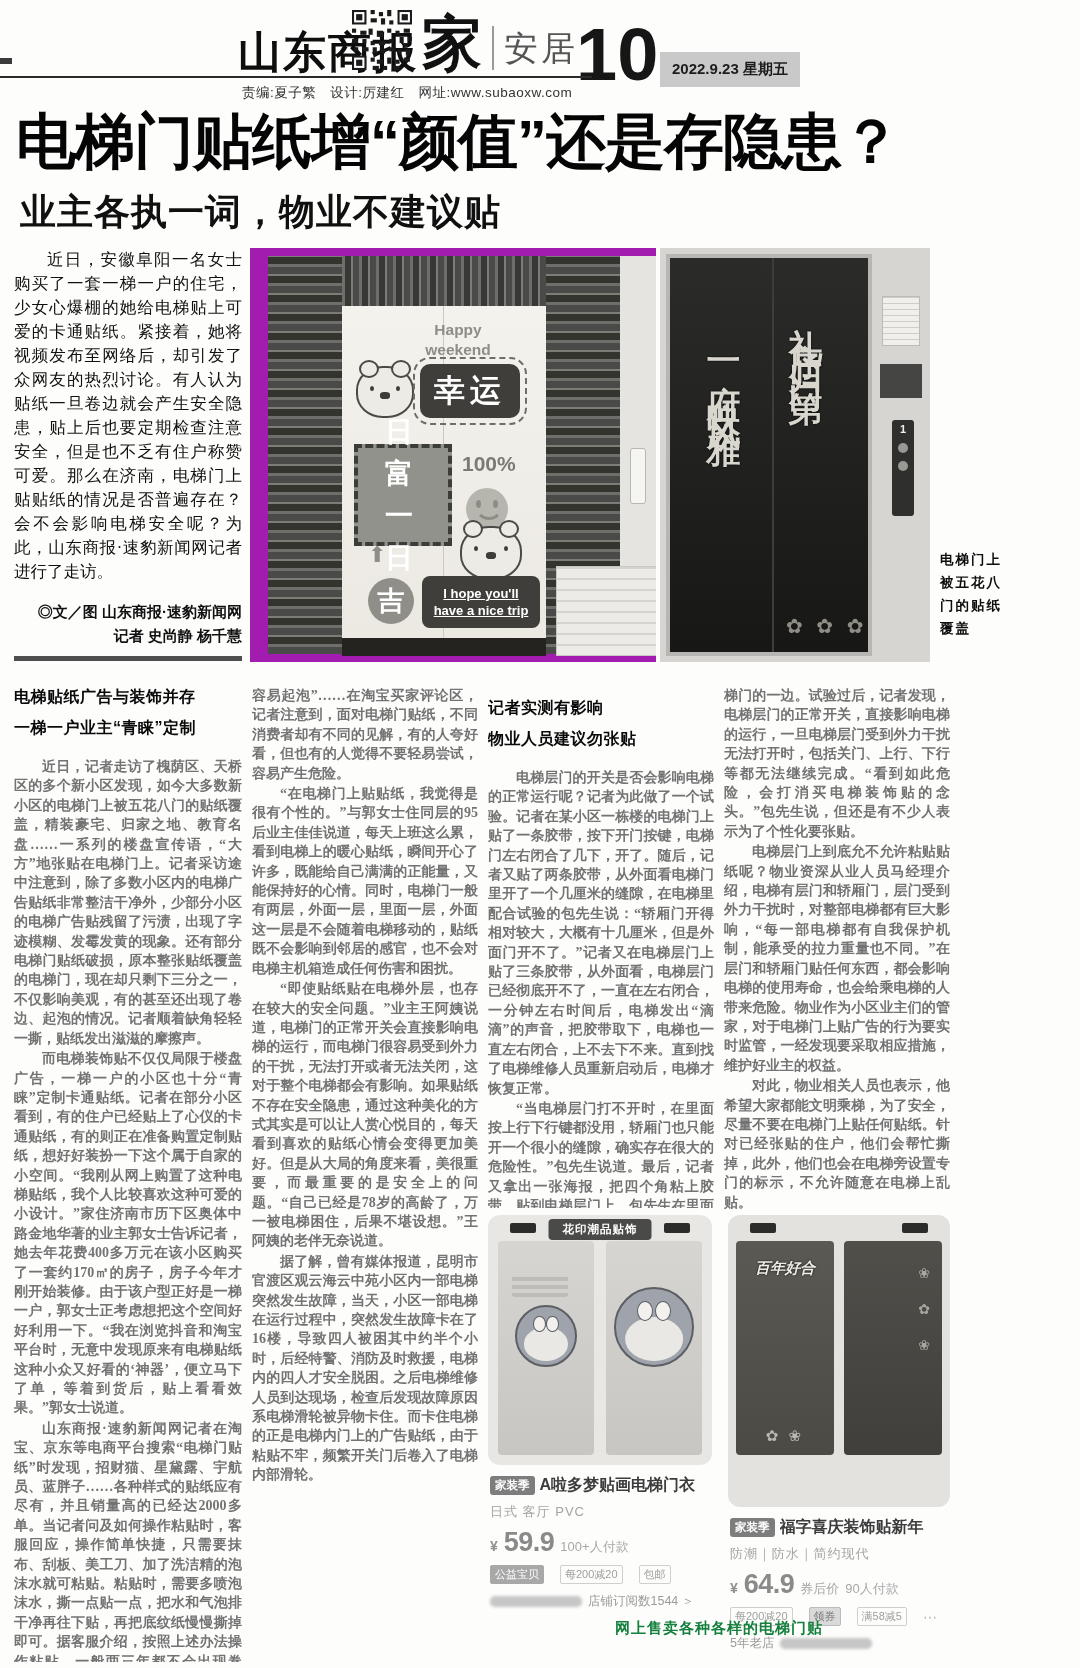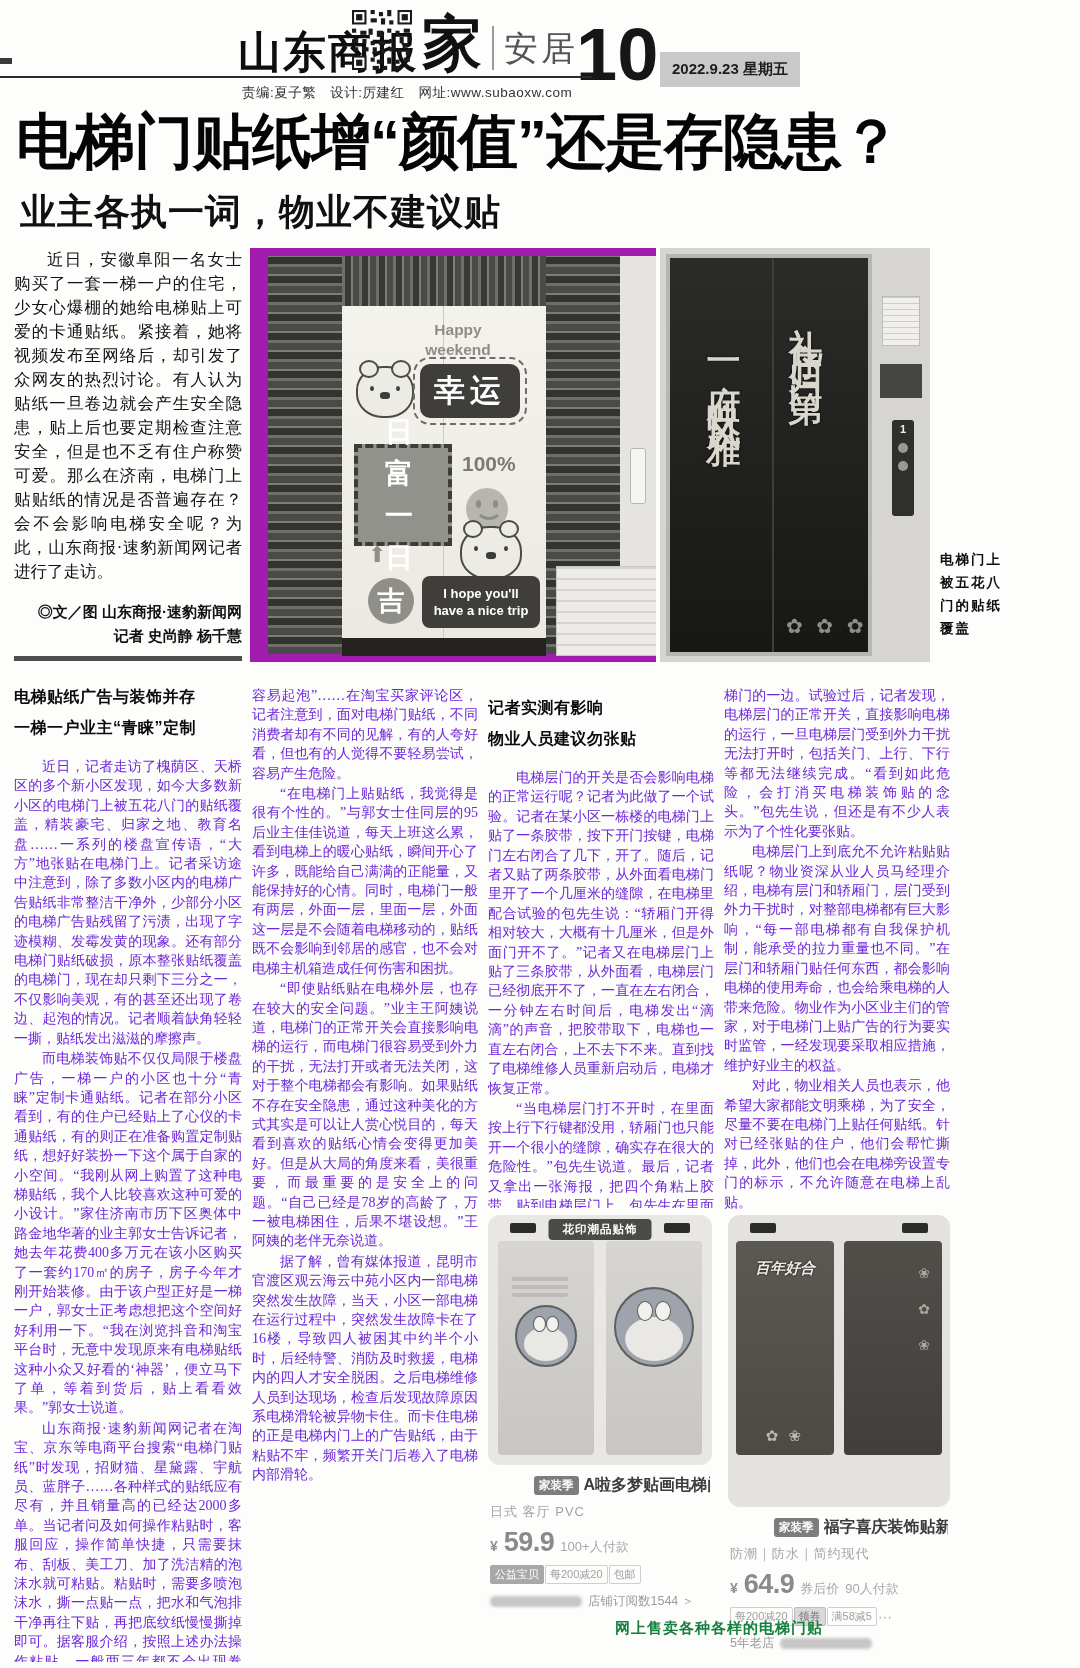--- a/index.html
+++ b/index.html
@@ -21,21 +21,21 @@
   .hl-main{position:absolute;left:16px;top:108px;width:1050px;font-size:60px;line-height:68px;
            font-weight:900;color:#050505;letter-spacing:-1px;white-space:nowrap;}
   .hl-sub{position:absolute;left:20px;top:188px;font-size:36px;font-weight:700;color:#101010;letter-spacing:1px;}
   
   .col{position:absolute;overflow:hidden;}
   .col1{left:14px;top:248px;width:228px;height:1414px;}
   .col2{left:252px;top:686px;width:226px;height:978px;}
   .col3{left:488px;top:686px;width:226px;height:522px;}
   .col4{left:724px;top:686px;width:226px;height:524px;}
   .para{font-family:"Liberation Serif",serif;font-size:14px;line-height:19.4px;text-align:justify;
-        text-indent:2em;color:#6d28d9;margin:0 0 1px 0;}
+        text-indent:2em;color:#737373;margin:0 0 1px 0;font-weight:bold;}
   .para.noind{text-indent:0;}
   .lead{font-family:"Liberation Serif",serif;font-size:16.5px;line-height:24px;text-align:justify;
         text-indent:2em;color:#111;margin:0;}
   .byline{text-align:right;font-size:15px;font-weight:700;line-height:24px;color:#111;margin:16px 0 8px 0;}
   .divbar{height:5px;background:#4e4e4e;margin:4px 0 20px 0;}
   .subhead{font-size:16px;font-weight:800;line-height:31px;color:#0a0a0a;margin:6px 0 14px 0;letter-spacing:.5px;}
   
   .photo1{position:absolute;left:250px;top:248px;width:406px;height:414px;background:#a21caf;overflow:hidden;}
   .p1-lintel{position:absolute;left:18px;top:8px;width:352px;height:50px;
      background:repeating-linear-gradient(90deg,#4a4a48 0 6px,#6e6e6a 6px 9px,#383836 9px 15px,#7d7d78 15px 17px);}
@@ -69,21 +69,21 @@
   .bear .eye{position:absolute;width:4px;height:5px;background:#3c3c38;border-radius:50%;top:18px;}
   .bear .eye.l{left:12px}.bear .eye.r{right:12px}
   .bear .snout{position:absolute;left:50%;transform:translateX(-50%);top:24px;width:10px;height:7px;background:#3c3c38;border-radius:40%;}
   .bear1{left:14px;top:60px;width:54px;height:48px;}
   .bear2{left:118px;top:220px;width:58px;height:50px;}
   .up-arrow{position:absolute;left:26px;top:236px;font-size:22px;color:#8f8e88;}
   .up-arrow::before{content:"⬆";}
   .st-ji{position:absolute;left:26px;top:272px;width:46px;height:46px;border-radius:50%;background:#8f8e88;color:#fff;
      font-size:27px;font-weight:700;display:flex;align-items:center;justify-content:center;}
   .st-trip{position:absolute;left:80px;top:270px;width:118px;height:52px;background:#3f3e3b;border-radius:8px;color:#fff;
-     font-size:13px;font-weight:700;line-height:17px;display:flex;align-items:center;justify-content:center;text-align:center;padding:2px 6px;box-sizing:border-box;}
+     font-size:13px;font-weight:700;line-height:17px;display:flex;align-items:center;justify-content:center;text-align:center;padding:2px 6px;box-sizing:border-box;text-decoration:underline;}
   
   .photo2{position:absolute;left:660px;top:248px;width:270px;height:414px;background:#d7d5d1;overflow:hidden;}
   .p2-frame{position:absolute;left:6px;top:6px;width:206px;height:402px;border:4px solid #b8b6b2;
      background:linear-gradient(180deg,#2b2b29,#171715);box-sizing:border-box;}
   .p2-split{position:absolute;left:102px;top:0;width:2px;height:100%;background:#3d3d39;}
   .p2-callig{position:absolute;writing-mode:vertical-rl;font-family:"Liberation Serif",serif;
      font-weight:700;font-size:34px;color:#d8d6cd;letter-spacing:16px;text-shadow:0 0 2px #000;}
   .p2-cr{left:112px;top:42px;height:330px;}
   .p2-cl{left:30px;top:84px;height:310px;}
   .p2-flowers{position:absolute;left:116px;top:356px;font-size:20px;color:#8f8d86;letter-spacing:4px;}
@@ -122,28 +122,28 @@
   .pd2-l{left:8px;background:linear-gradient(180deg,#5a5954,#4b4a45);}
   .pd2-r{left:116px;background:linear-gradient(180deg,#504f4a,#413f3b);}
   .bn-text{position:absolute;left:50%;transform:translateX(-50%);top:18px;white-space:nowrap;color:#efede6;
      font-family:"Liberation Serif",serif;font-style:italic;font-weight:700;font-size:15px;text-shadow:0 0 2px #000;}
   .pd-deco{position:absolute;left:50%;transform:translateX(-50%);bottom:10px;color:#b9b7b0;font-size:15px;letter-spacing:3px;}
   .pd-deco::before{content:"✿ ❀";}
   .pd-deco-v{position:absolute;right:10px;top:24px;writing-mode:vertical-rl;color:#a9a7a0;font-size:14px;letter-spacing:8px;}
   .pd-deco-v::before{content:"❀ ✿ ❀";}
   .pinfo{padding:10px 2px 0 2px;}
   .ptitle-row{display:flex;align-items:center;gap:5px;}
-  .pbadge{background:#7d7d7d;color:#fff;font-size:11.5px;font-weight:700;padding:2px 5px;border-radius:3px;flex:none;margin-left:44px;}
+  .pbadge{background:#7d7d7d;color:#fff;font-size:11.5px;font-weight:700;padding:2px 5px;border-radius:3px;flex:none;}
   .ptitle{font-size:16px;font-weight:700;color:#3c3c3c;white-space:nowrap;overflow:hidden;}
   .ptags{margin-top:7px;font-size:13px;color:#a3a3a3;letter-spacing:1px;}
   .prow{margin-top:6px;display:flex;align-items:baseline;gap:6px;}
   .pyen{font-size:14px;font-weight:700;color:#8f8f8f;}
   .pprice{font-size:27px;font-weight:700;color:#8a8a8a;letter-spacing:-.5px;}
   .pnote{font-size:13px;color:#a8a8a8;}
-  .promos{margin-top:7px;display:flex;align-items:center;gap:1px;}
+  .promos{margin-top:7px;display:flex;align-items:center;gap:16px;}
   .promo{font-size:11px;color:#a0a0a0;border:1px solid #cfcfcf;padding:1px 4px;border-radius:2px;white-space:nowrap;}
   .promo.dark{background:#a8a8a8;color:#fff;border-color:#a8a8a8;}
   .promo.coupon{background:#d9d9d9;color:#777;border-color:#bbb;}
   .more-dots{color:#b5b5b5;font-size:14px;}
   .more-dots::before{content:"⋯";}
   .pshop{margin-top:9px;display:flex;align-items:center;gap:6px;font-size:12.5px;color:#9c9c9c;}
   .blurbar{display:inline-block;width:92px;height:11px;background:#c6c6c6;border-radius:5px;filter:blur(1.5px);}
   .prod-cap{position:absolute;left:0;top:404px;width:100%;text-align:center;font-size:15px;font-weight:700;color:#15803d;letter-spacing:1px;}
 </style>
 </head>

